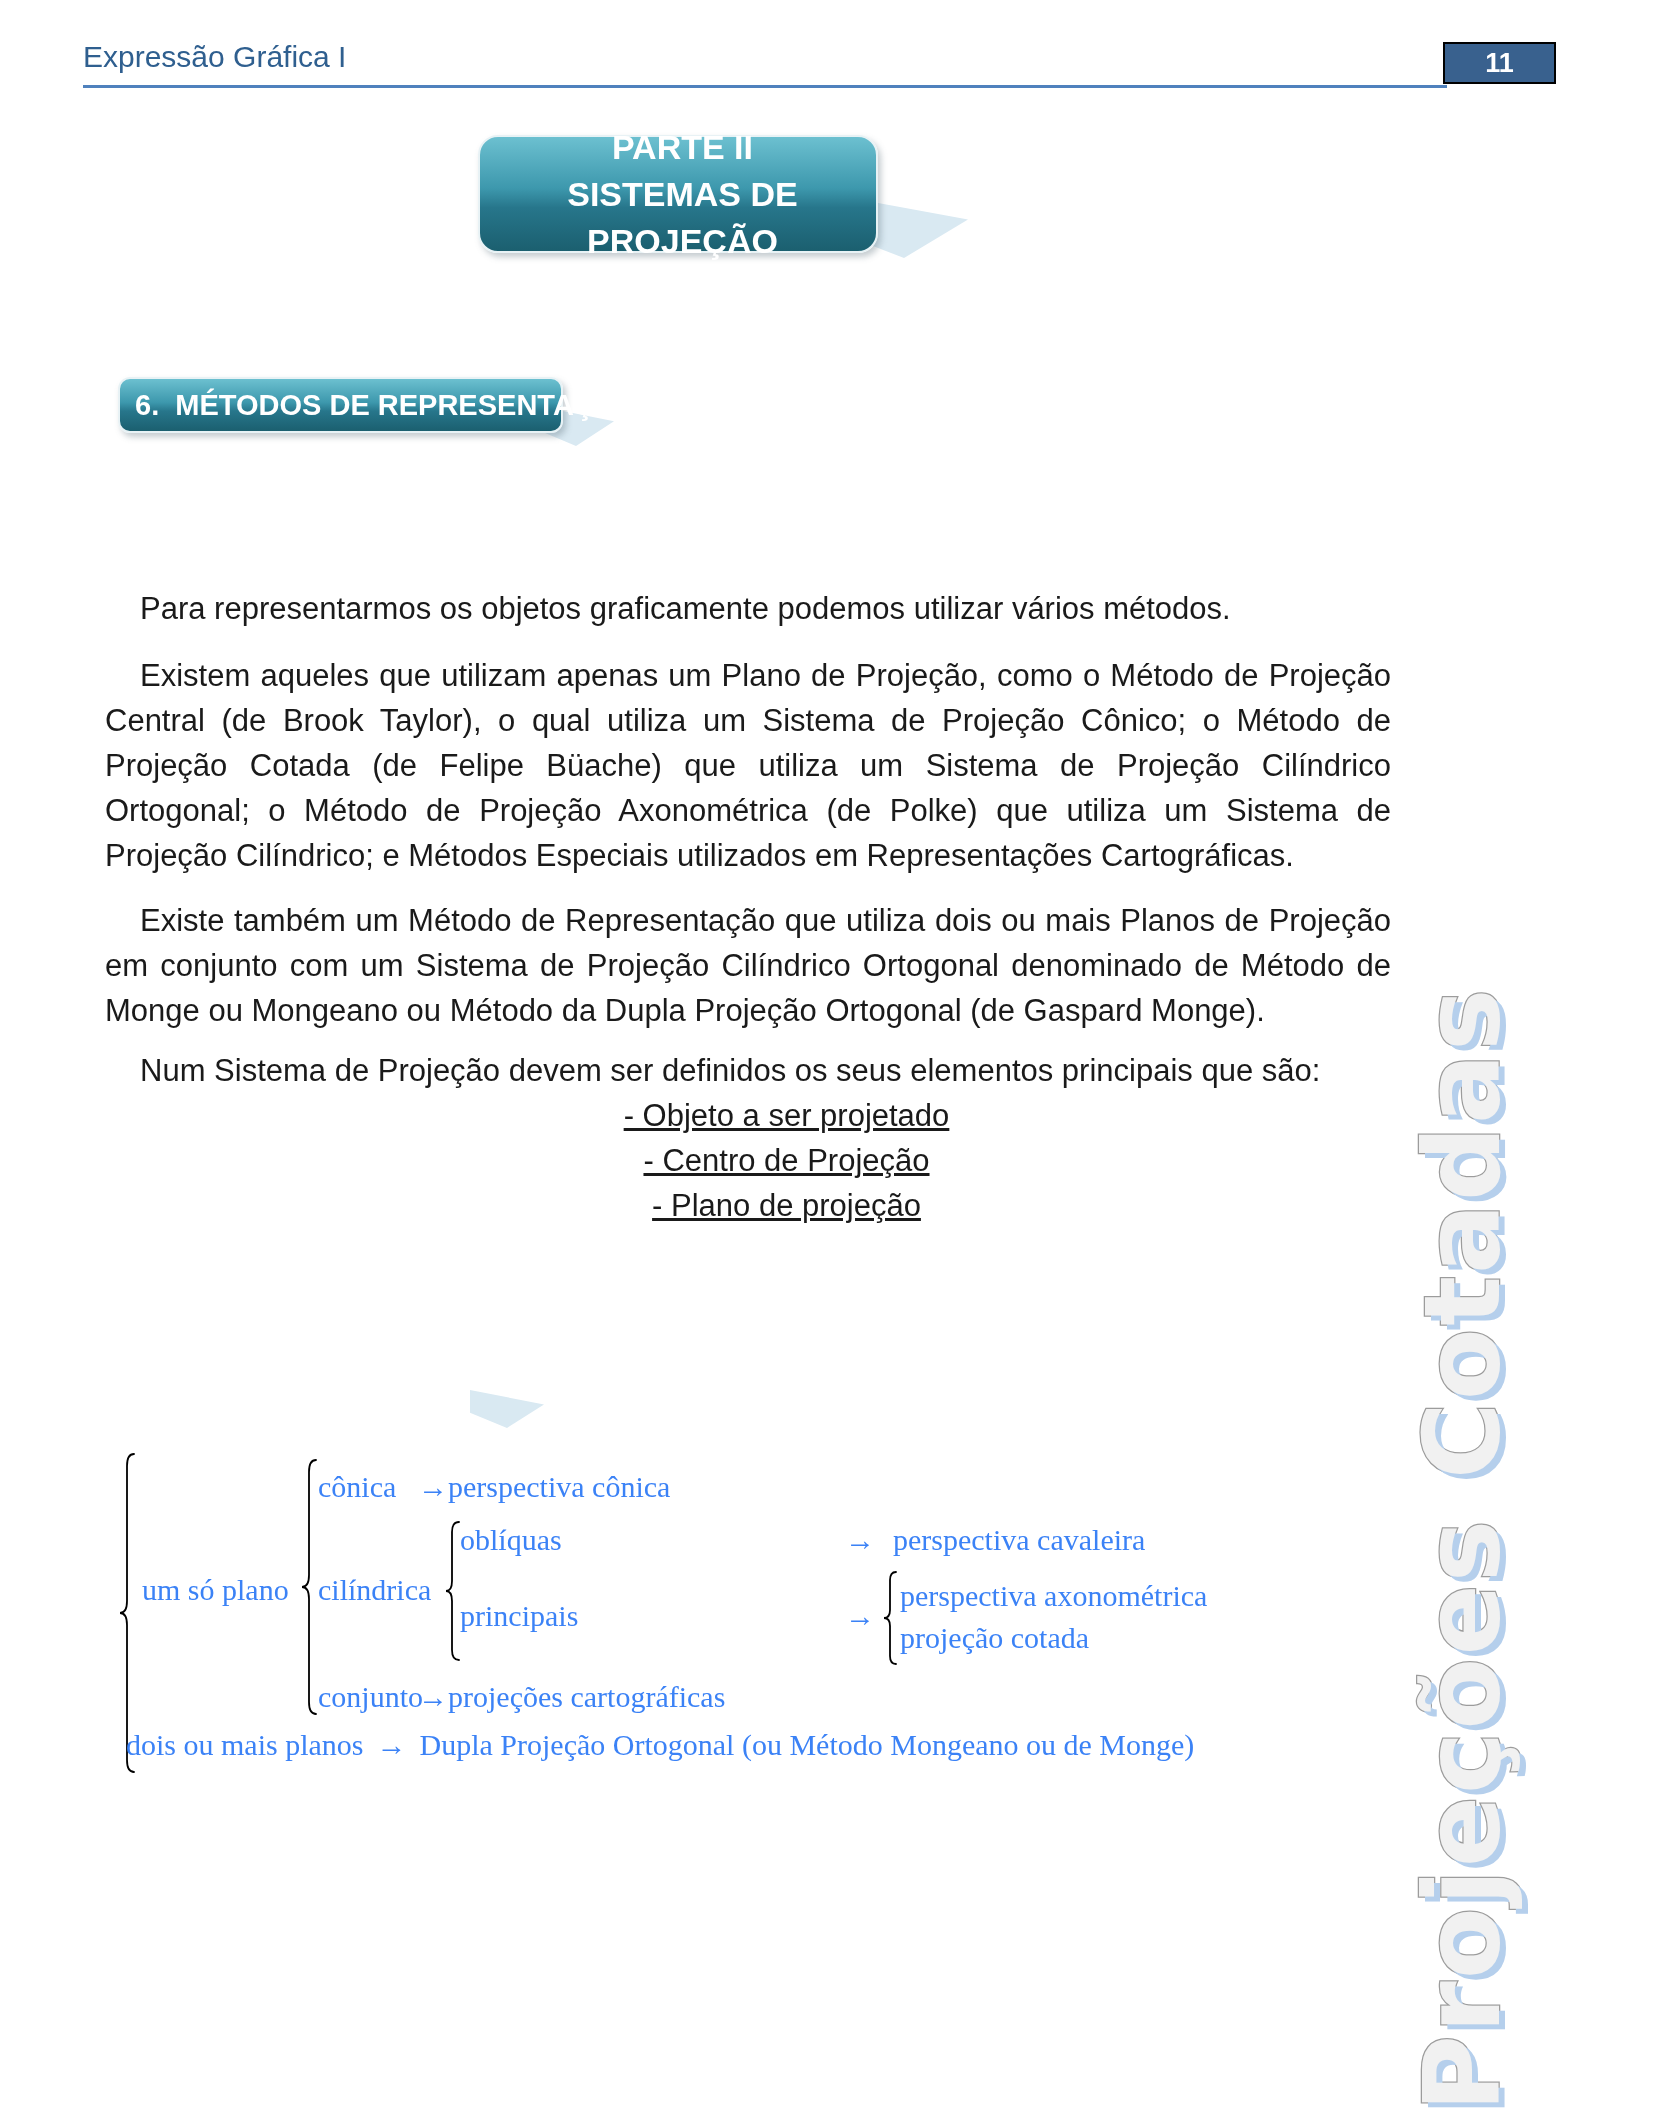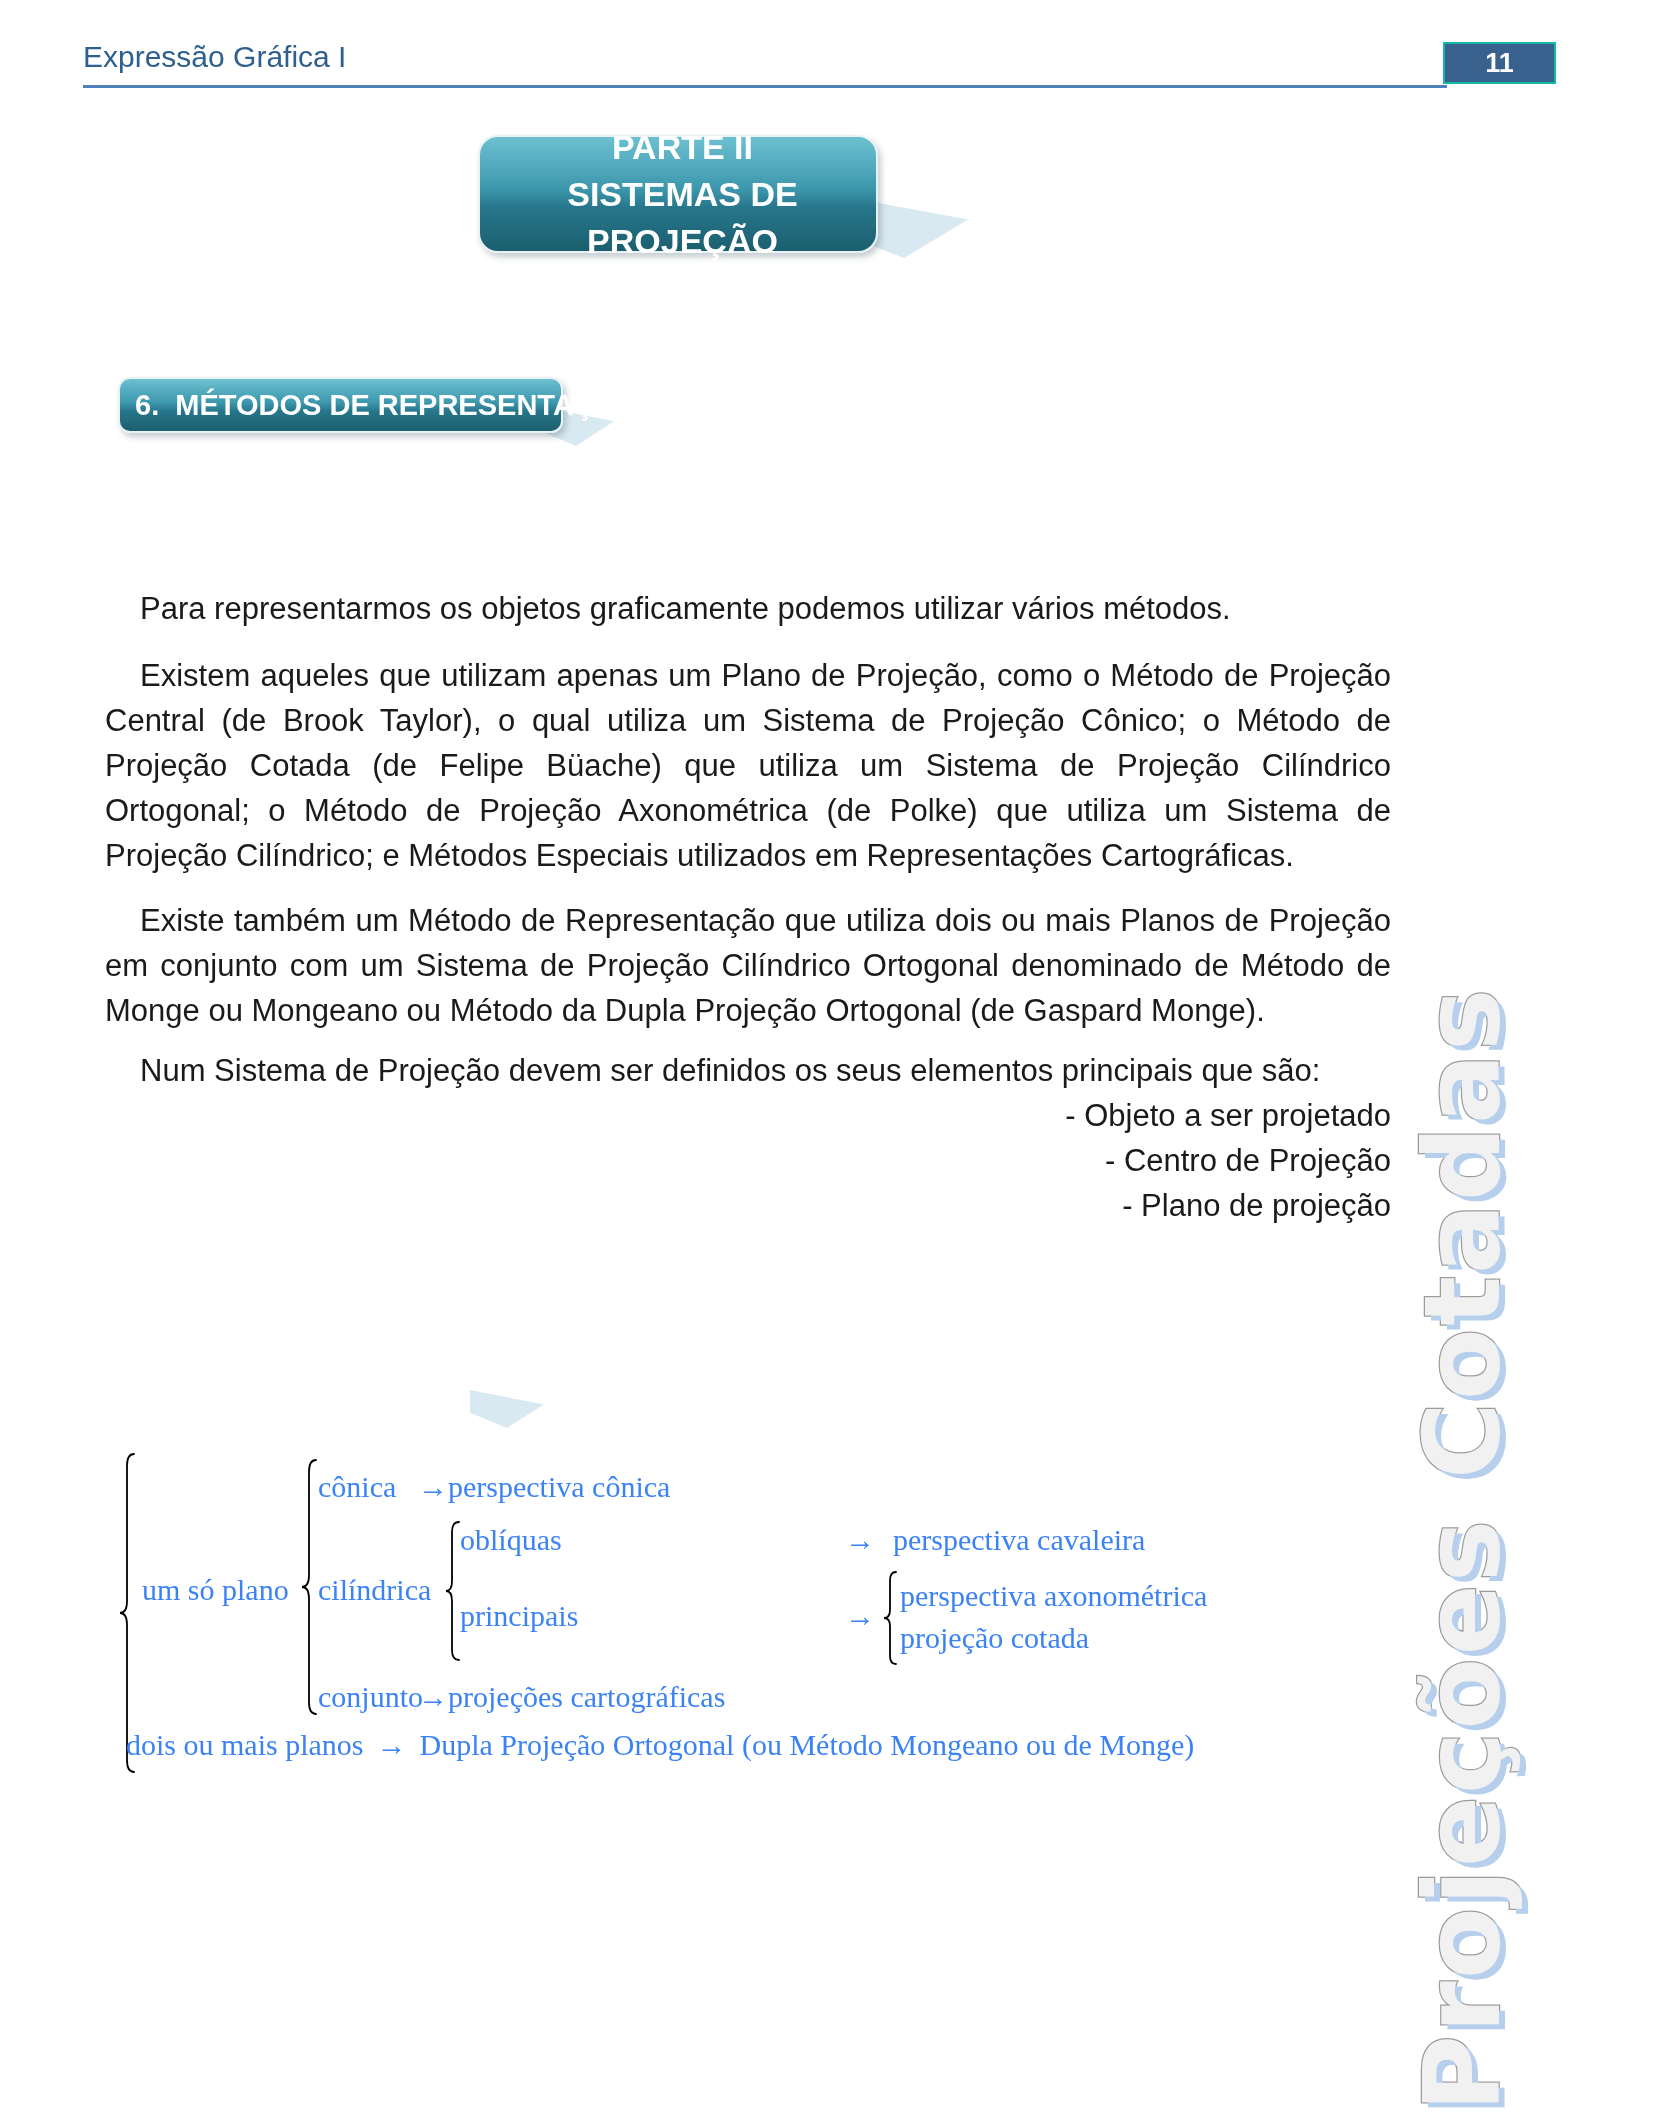--- a/index.html
+++ b/index.html
@@ -3,21 +3,21 @@
 <meta charset="utf-8">
 <style>
   html,body{margin:0;padding:0;background:#ffffff;}
   .page{position:relative;width:1654px;height:2122px;background:#ffffff;overflow:hidden;
         font-family:"Liberation Sans",sans-serif;color:#1a1a1a;}
 
   
   .hdr-title{position:absolute;left:83px;top:40px;font-size:30px;color:#2f5f8f;}
   .hdr-rule{position:absolute;left:83px;top:85px;width:1364px;height:3px;background:#4f81bd;}
   .page-badge{position:absolute;left:1443px;top:42px;width:113px;height:42px;
-              background:#39618e;border:2px solid #14b8a6;box-sizing:border-box;
+              background:#39618e;border:2px solid #000000;box-sizing:border-box;
               display:flex;align-items:center;justify-content:center;
               color:#ffffff;font-weight:bold;font-size:27px;}
 
   
   .teal{background:linear-gradient(180deg,#6cc0d0 0%,#3d98ad 45%,#27768b 62%,#1b5f6f 100%);
         border:2px solid #e8f2f5;box-sizing:border-box;color:#ffffff;font-weight:bold;
         box-shadow:3px 4px 6px rgba(90,110,120,.35);}
   .title-box{position:absolute;left:478px;top:135px;width:400px;height:118px;border-radius:20px;
              display:flex;flex-direction:column;align-items:center;justify-content:center;
              font-size:34px;line-height:47px;text-align:center;z-index:2;padding-left:9px;}
@@ -31,21 +31,21 @@
   .sw-sec1{left:538px;top:406px;width:76px;height:40px;}
   .sw-sec2{left:470px;top:1390px;width:74px;height:38px;}
 
   
   .bodytext{position:absolute;left:105px;top:586px;width:1286px;
             font-size:31px;line-height:45px;text-align:justify;}
   .bodytext p{margin:0;text-indent:35px;}
   .p1{margin-bottom:22px !important;}
   .p2{margin-bottom:20px !important;}
   .p3{margin-bottom:15px !important;}
-  .el{padding-left:42px;text-align:right;}
+  .el{padding-left:42px;text-align:center;text-decoration:underline;}
 
   
   .dg{position:absolute;font-family:"Liberation Serif",serif;font-size:30px;line-height:36px;
       white-space:nowrap;color:#3b82f6;}
   .brace{position:absolute;}
   .brace path{stroke:#000;stroke-width:1.8;fill:none;stroke-linecap:round;}
   .dois-row{display:flex;gap:13px;}
 
   
   .watermark{position:absolute;left:1402px;top:2112px;transform:rotate(-90deg);

